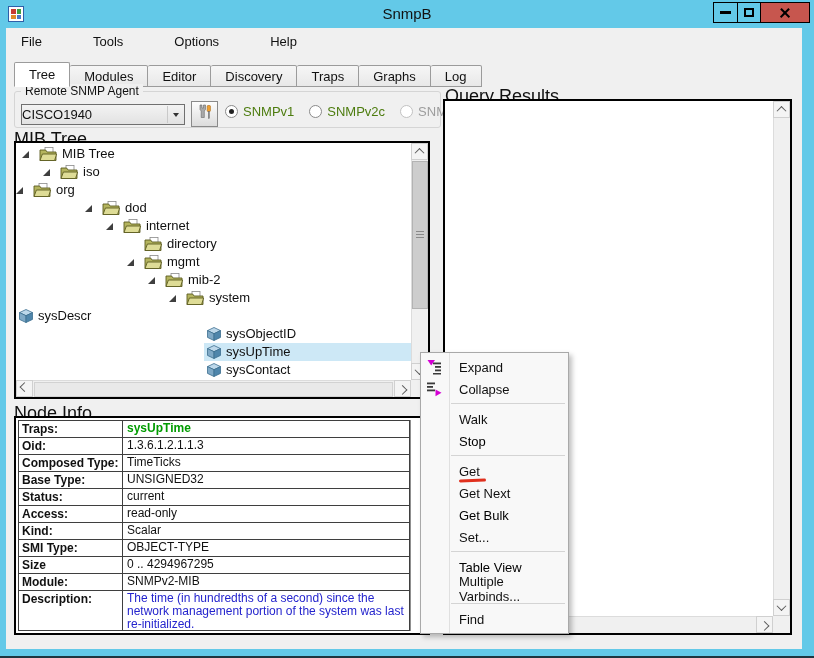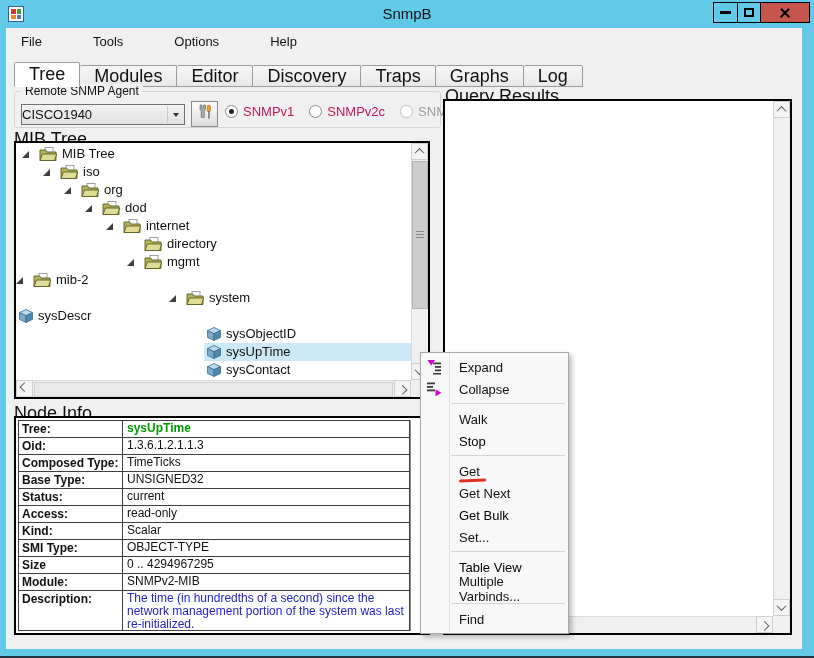--- a/index.html
+++ b/index.html
@@ -29,36 +29,36 @@
   .wg-x i{position:absolute;left:0;top:5px;width:12px;height:2.4px;background:#000;}
   .wg-x i.x1{transform:rotate(45deg);} .wg-x i.x2{transform:rotate(-45deg);}
 
   
   .window-body{position:absolute;left:6px;top:28px;width:796px;height:621px;background:#f0f0f0;}
 
   .menubar{position:absolute;left:0;top:0;width:100%;height:27px;display:flex;align-items:flex-start;padding-left:6px;gap:33px;}
   .menu-item{padding:0 9px;font-size:13px;height:27px;display:flex;align-items:center;color:#111;}
 
   .tabbar{position:absolute;left:8px;top:34px;height:25px;display:flex;align-items:flex-end;}
-  .tab{height:22px;padding:0 14px;display:flex;align-items:center;font-size:18px;color:#111;
+  .tab{height:22px;padding:0 14px;display:flex;align-items:center;font-size:13px;color:#111;
     background:linear-gradient(#f6f6f6,#e8e8e8);border:1px solid #9b9b9b;border-left:none;
     border-radius:2px 2px 0 0;}
   .tab:first-child{border-left:1px solid #9b9b9b;}
   .tab.active{height:25px;background:#fff;position:relative;z-index:2;border-left:1px solid #9b9b9b;border-bottom:1px solid #fff;}
 
   .groupbox{position:absolute;left:8px;top:63px;width:427px;height:37px;border:1px solid #d5d5d5;border-radius:3px;}
   .gb-label{position:absolute;left:6px;top:-8px;background:#f0f0f0;padding:0 4px;font-size:12px;color:#111;}
   .combo{position:absolute;left:6px;top:12px;width:164px;height:21px;border:1px solid #707070;
     background:linear-gradient(#f3f3f3,#e2e2e2);display:flex;align-items:center;font-size:13px;color:#111;}
   .combo-arrow-zone{position:absolute;right:1px;top:1px;bottom:1px;width:16px;display:flex;align-items:center;justify-content:center;border-left:1px solid #c9c9c9;}
   .combo-arrow{width:0;height:0;border-left:3.5px solid transparent;border-right:3.5px solid transparent;border-top:4.5px solid #333;}
   .toolbtn{position:absolute;left:176px;top:9px;width:27px;height:26px;border:1px solid #8a8a8a;
     background:linear-gradient(#fdfdfd,#dcdcdc);display:flex;align-items:center;justify-content:center;}
   .radios{position:absolute;left:210px;top:10px;display:flex;gap:15px;align-items:center;height:18px;}
-  .radio{display:flex;align-items:center;gap:5px;font-size:13px;color:#be185d;}
+  .radio{display:flex;align-items:center;gap:5px;font-size:13px;color:#4d7c0f;}
   .rc{width:13px;height:13px;border:1px solid #8a8a8a;border-radius:50%;background:#fff;position:relative;flex:0 0 13px;}
   .rc.on::after{content:"";position:absolute;left:3px;top:3px;width:5px;height:5px;border-radius:50%;background:#222;}
   .radio.disabled{color:#9d9d9d;}
   .radio.disabled .rc{border-color:#c2c2c2;}
 
   .lbl{position:absolute;font-size:18px;color:#111;}
   .mibtree-lbl{left:8px;top:101px;}
   .nodeinfo-lbl{left:8px;top:375px;}
   .query-lbl{left:439px;top:58px;}
 
@@ -217,21 +217,21 @@
               <span class="ticon">
                 <svg width="18" height="15" viewBox="0 0 18 15">
                   <rect x="6" y="0.5" width="8" height="5" fill="#fff" stroke="#8a8a8a" stroke-width="0.8"></rect>
                   <path d="M1 3 h5.6 l1.5 2 H17 V13.5 H1 Z" fill="#b4b45e" stroke="#5c5c20" stroke-width="0.9"></path>
                   <path d="M1 13.5 L3.4 7 H17.6 L15.6 13.5 Z" fill="#dedc96" stroke="#5c5c20" stroke-width="0.9"></path>
                 </svg>
               </span>
               <span class="tlabel">iso</span>
             </span>
           </div>
-          <div class="tree-row" style="padding-left: 48px;">
+          <div class="tree-row" style="">
             <span class="expander"></span>
             <span class="titem">
               <span class="ticon">
                 <svg width="18" height="15" viewBox="0 0 18 15">
                   <rect x="6" y="0.5" width="8" height="5" fill="#fff" stroke="#8a8a8a" stroke-width="0.8"></rect>
                   <path d="M1 3 h5.6 l1.5 2 H17 V13.5 H1 Z" fill="#b4b45e" stroke="#5c5c20" stroke-width="0.9"></path>
                   <path d="M1 13.5 L3.4 7 H17.6 L15.6 13.5 Z" fill="#dedc96" stroke="#5c5c20" stroke-width="0.9"></path>
                 </svg>
               </span>
               <span class="tlabel">org</span>
@@ -281,21 +281,21 @@
               <span class="ticon">
                 <svg width="18" height="15" viewBox="0 0 18 15">
                   <rect x="6" y="0.5" width="8" height="5" fill="#fff" stroke="#8a8a8a" stroke-width="0.8"></rect>
                   <path d="M1 3 h5.6 l1.5 2 H17 V13.5 H1 Z" fill="#b4b45e" stroke="#5c5c20" stroke-width="0.9"></path>
                   <path d="M1 13.5 L3.4 7 H17.6 L15.6 13.5 Z" fill="#dedc96" stroke="#5c5c20" stroke-width="0.9"></path>
                 </svg>
               </span>
               <span class="tlabel">mgmt</span>
             </span>
           </div>
-          <div class="tree-row" style="">
+          <div class="tree-row" style="padding-left: 132px;">
             <span class="expander"></span>
             <span class="titem">
               <span class="ticon">
                 <svg width="18" height="15" viewBox="0 0 18 15">
                   <rect x="6" y="0.5" width="8" height="5" fill="#fff" stroke="#8a8a8a" stroke-width="0.8"></rect>
                   <path d="M1 3 h5.6 l1.5 2 H17 V13.5 H1 Z" fill="#b4b45e" stroke="#5c5c20" stroke-width="0.9"></path>
                   <path d="M1 13.5 L3.4 7 H17.6 L15.6 13.5 Z" fill="#dedc96" stroke="#5c5c20" stroke-width="0.9"></path>
                 </svg>
               </span>
               <span class="tlabel">mib-2</span>
@@ -388,21 +388,21 @@
             <span class="chev right"></span>
           </div>
       </div>
       <div class="sb-corner"></div>
     </div>
 
     <div class="lbl nodeinfo-lbl">Node Info</div>
     <div class="panel ni-panel">
       <div id="ni-grid" class="ni-grid">
           <div class="ni-row">
-            <div class="ni-f">Tree:</div>
+            <div class="ni-f">Traps:</div>
             <div class="ni-v green">sysUpTime</div>
           </div>
           <div class="ni-row">
             <div class="ni-f">Oid:</div>
             <div class="ni-v">1.3.6.1.2.1.1.3</div>
           </div>
           <div class="ni-row">
             <div class="ni-f">Composed Type:</div>
             <div class="ni-v">TimeTicks</div>
           </div>

